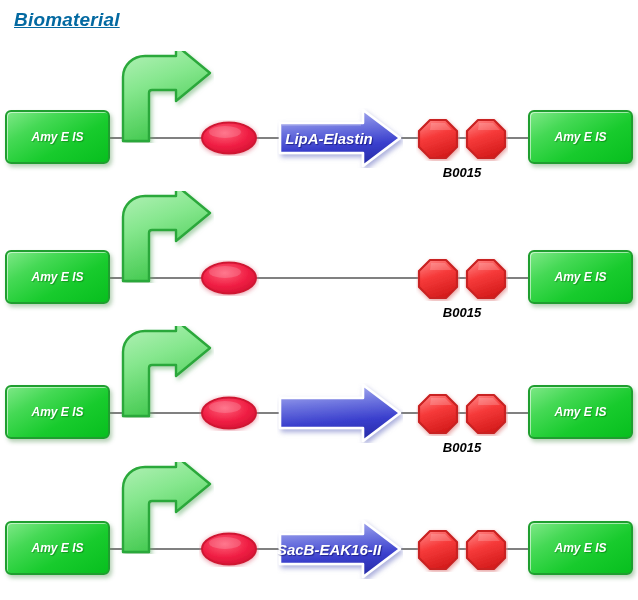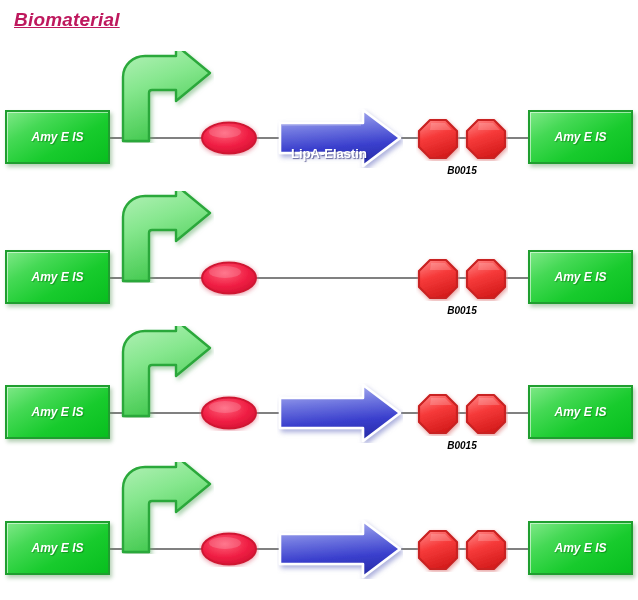--- a/index.html
+++ b/index.html
@@ -21,21 +21,21 @@
 
   
   .title {
     position: absolute;
     left: 14px;
     top: 9px;
     font-family: "Liberation Sans", sans-serif;
     font-size: 19px;
     font-weight: bold;
     font-style: italic;
-    color: #be185d;
+    color: #0369a1;
     text-decoration: underline;
     letter-spacing: 0.2px;
     white-space: nowrap;
   }
 
   
   .row {
     position: absolute;
     left: 0;
     width: 638px;
@@ -51,21 +51,21 @@
     height: 2px;
     background: #808080;
   }
 
   
   .amybox {
     position: absolute;
     width: 105px;
     height: 54px;
     border: 2px solid #1f9e2f;
-    border-radius: 0;
+    border-radius: 6px;
     background:
       linear-gradient(150deg, #7ee887 0%, #45d955 28%, #18cb2d 62%, #07bf1e 100%);
     box-shadow:
       2px 3px 4px rgba(90,150,90,0.45),
       inset 1px 1px 0 rgba(255,255,255,0.55);
     box-sizing: border-box;
     display: flex;
     align-items: center;
     justify-content: center;
   }
@@ -106,29 +106,30 @@
     position: absolute;
     left: 277px;
     top: 39px;
     width: 126px;
     height: 60px;
   }
   .cds svg { display: block; width: 126px; height: 60px; }
   .cds .cdslabel {
     position: absolute;
     left: 0;
-    top: 15px;
+    top: 0;
     width: 104px;
     height: 60px;
     display: flex;
     align-items: center;
     justify-content: center;
     font-family: "Liberation Sans", sans-serif;
-    font-size: 13px;
+    font-size: 15px;
     font-weight: bold;
+    font-style: italic;
     color: #ffffff;
     text-shadow: 1px 1px 1px rgba(0,0,90,0.55);
     white-space: nowrap;
     pointer-events: none;
   }
 
   
   .term {
     position: absolute;
     top: 48px;
@@ -140,21 +141,21 @@
   .term.b { left: 464px; }
 
   
   .termlabel {
     position: absolute;
     left: 416px;
     top: 96px;
     width: 92px;
     text-align: center;
     font-family: "Liberation Sans", sans-serif;
-    font-size: 10px;
+    font-size: 13px;
     font-weight: bold;
     font-style: italic;
     color: #000000;
     white-space: nowrap;
   }
 </style>
 </head>
 <body>
 
 <div id="canvas">
@@ -369,20 +370,21 @@
         <ellipse cx="30" cy="18" rx="27" ry="15.5" fill="url(#rg0)" stroke="#cf1533" stroke-width="2" filter="url(#rsh0)"></ellipse>
         <ellipse cx="26" cy="12" rx="16" ry="6" fill="#ffffff" opacity="0.16"></ellipse>
       </svg>
 
     </div>
 
     <div class="cds">
       <svg viewBox="0 0 126 60" xmlns="http://www.w3.org/2000/svg">
         <path d="M 3,15 L 86,15 L 86,2 L 123,30 L 86,58 L 86,45 L 3,45 Z" fill="url(#cg0)" stroke="#ffffff" stroke-width="2.6" stroke-linejoin="round" filter="url(#csh0)"></path>
       </svg>
+      <div class="cdslabel">SacB-EAK16-II</div>
     </div>
 
     <div class="term a">
       <svg viewBox="0 0 44 44" xmlns="http://www.w3.org/2000/svg">
         <polygon points="14,3 30,3 41,14 41,30 30,41 14,41 3,30 3,14" fill="url(#tg0)" stroke="#c92020" stroke-width="2.2" stroke-linejoin="round" filter="url(#tsh0)"></polygon>
         <polygon points="15,6 29,6 36,13 14,13" fill="#ffffff" opacity="0.18"></polygon>
       </svg>
     </div>
     <div class="term b">
       <svg viewBox="0 0 44 44" xmlns="http://www.w3.org/2000/svg">

